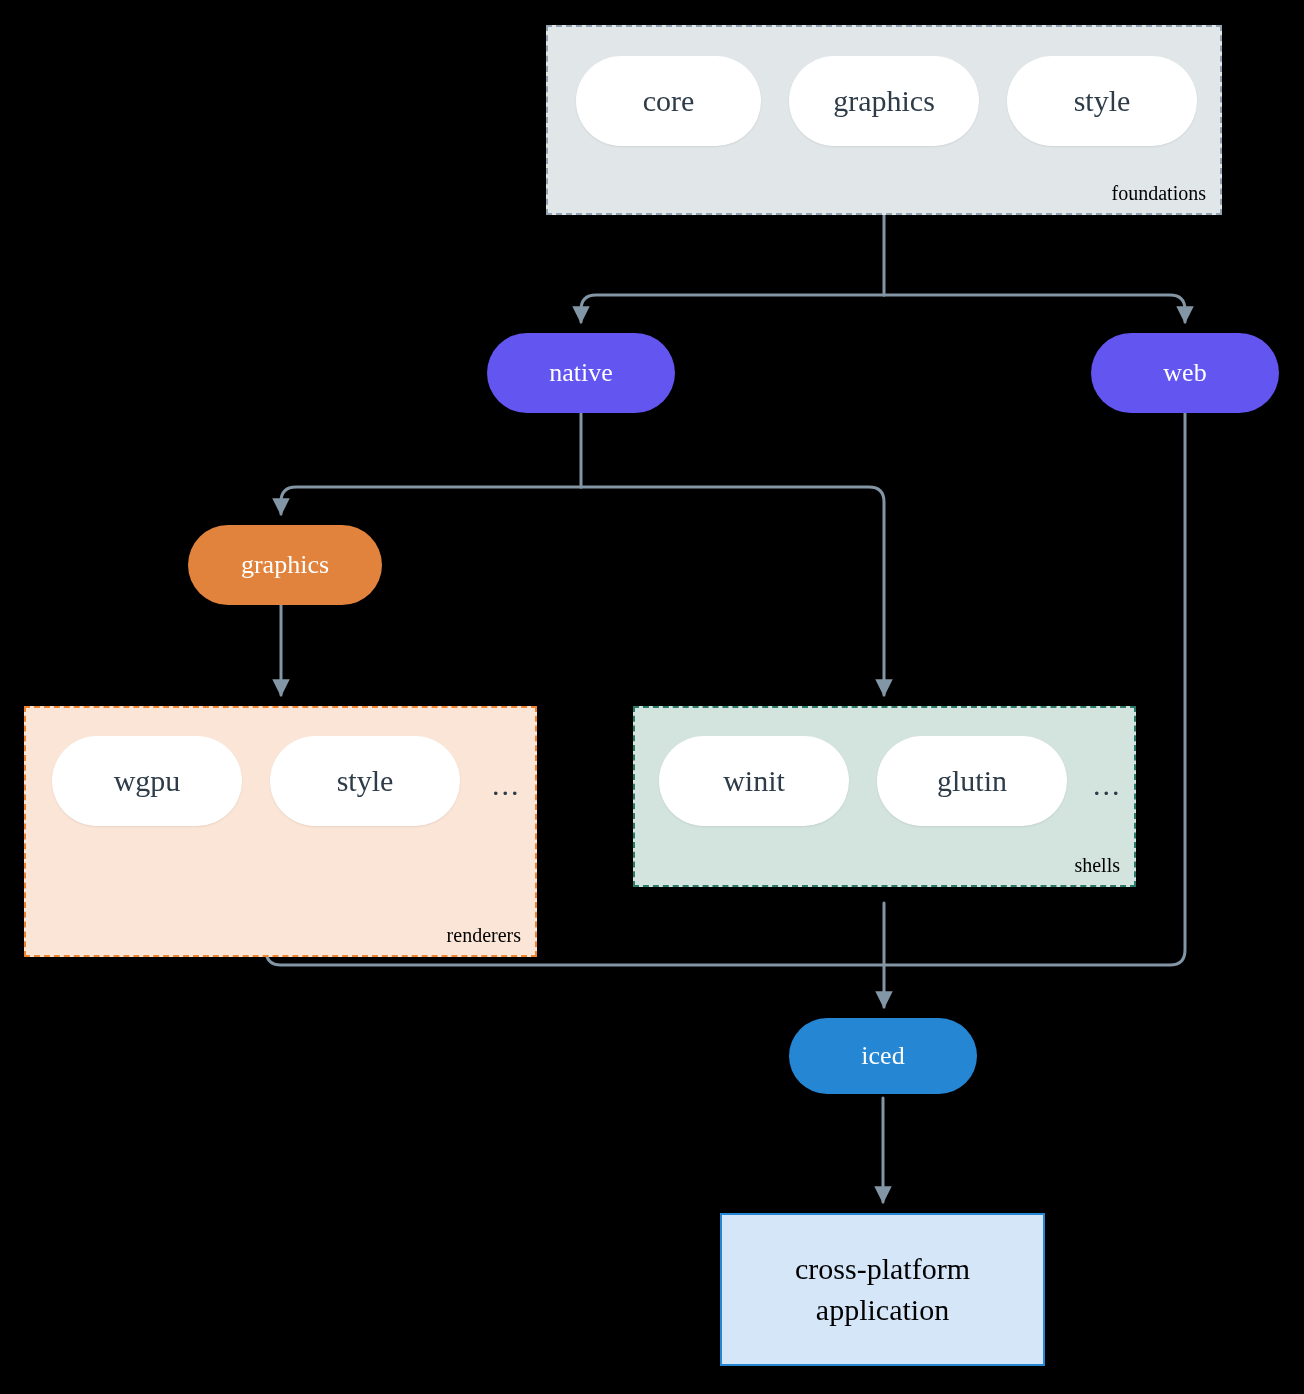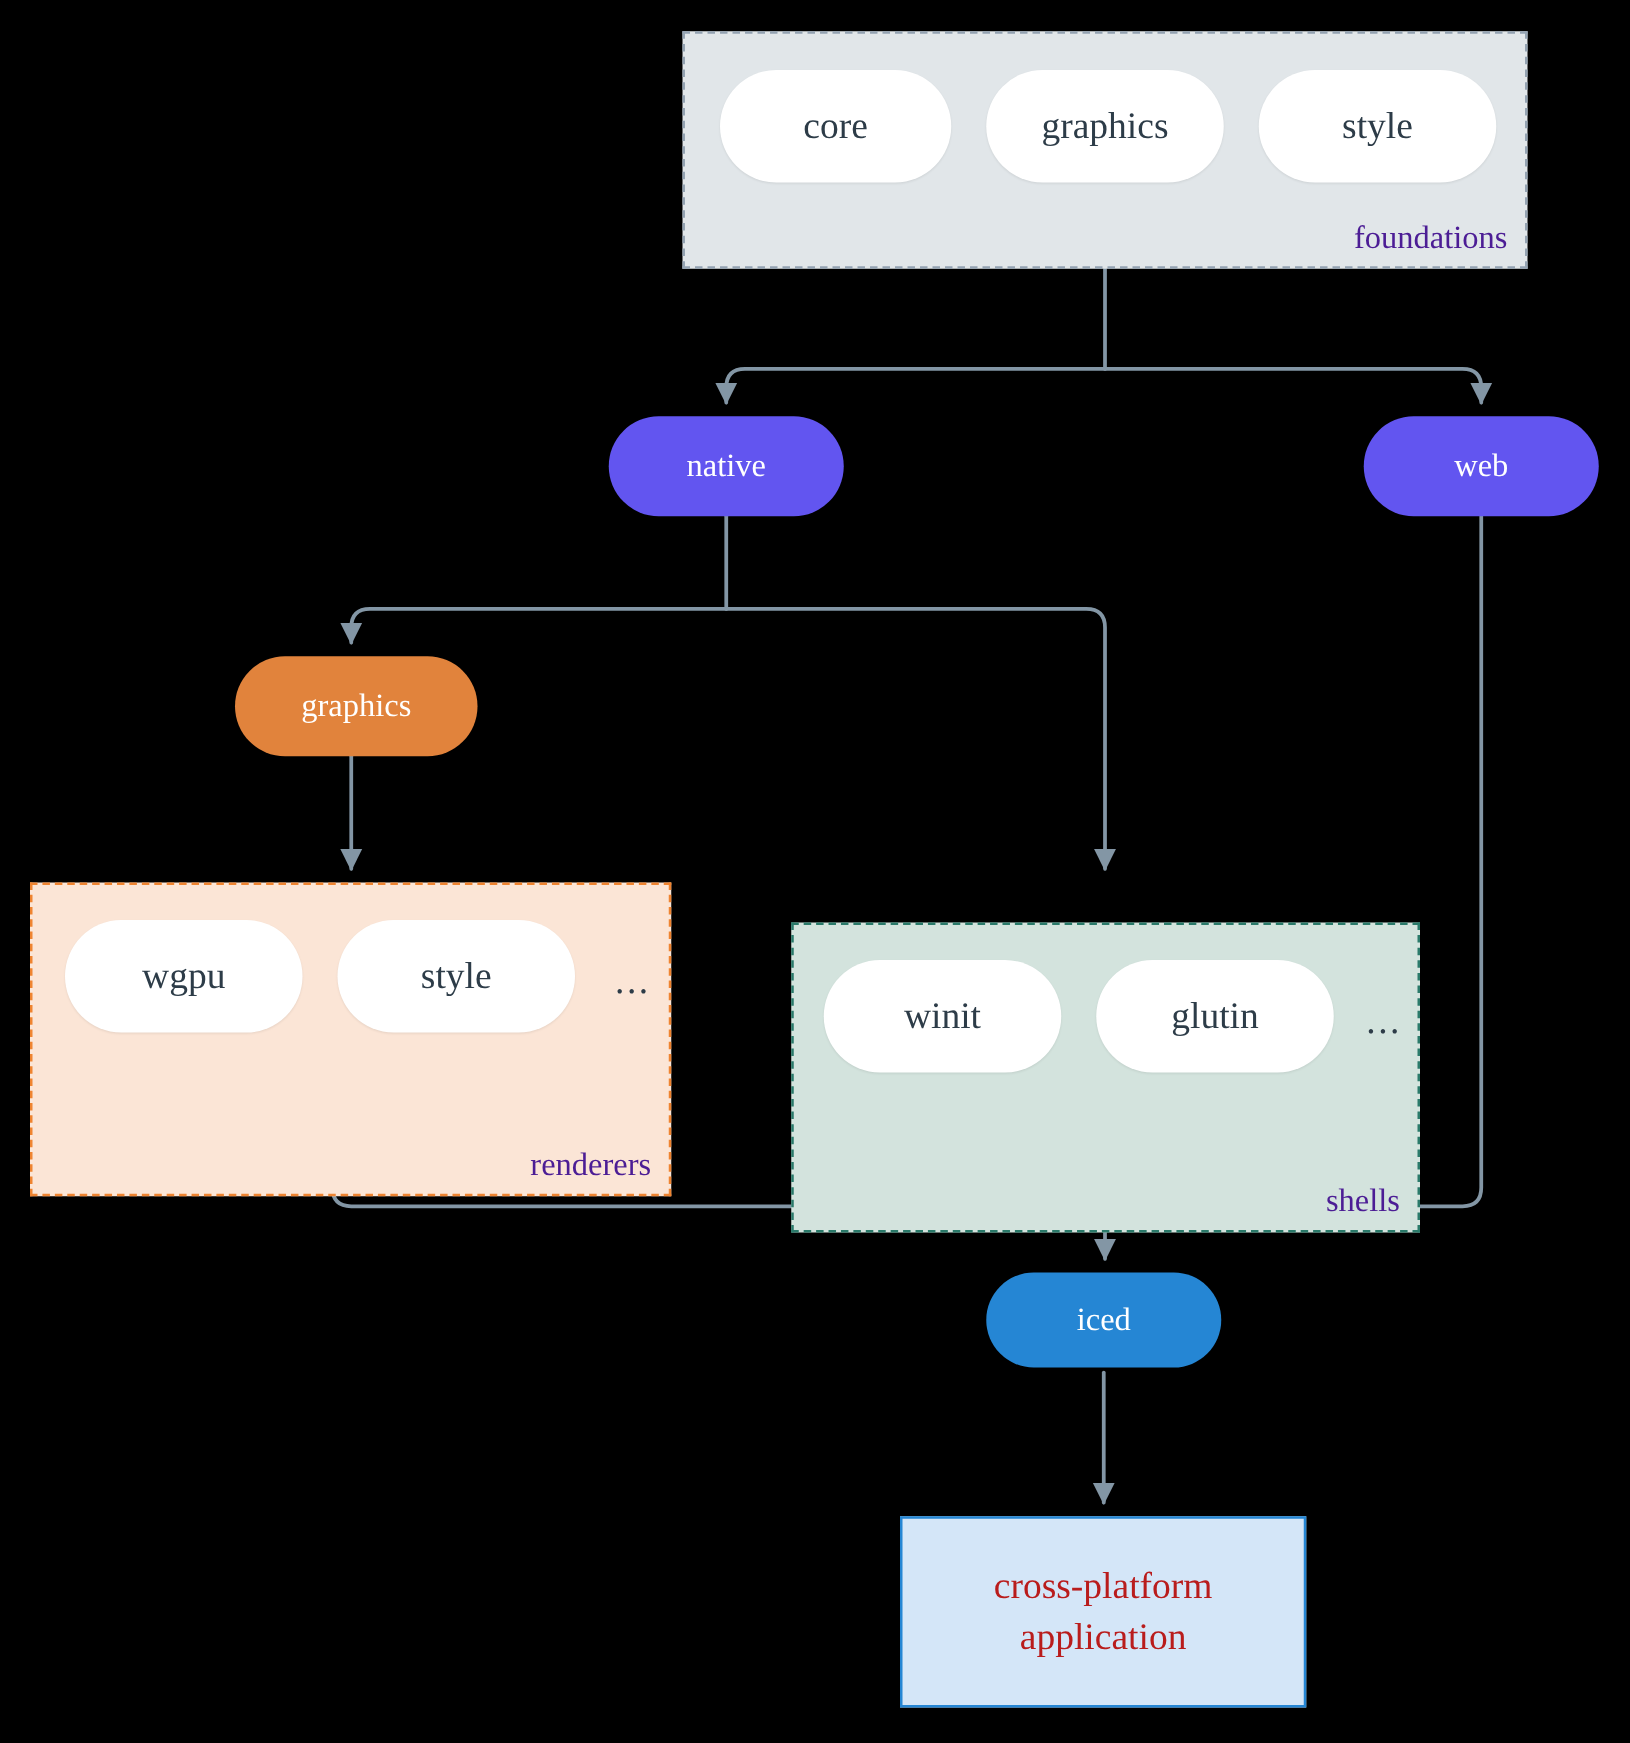--- a/index.html
+++ b/index.html
@@ -28,36 +28,36 @@
   .cluster {
     position: absolute;
     box-sizing: border-box;
     border-style: dashed;
     border-width: 2px;
   }
   .cluster-label {
     position: absolute;
     right: 14px;
     bottom: 8px;
-    font-size: 26px;
-    color: #4c1d95;
+    font-size: 20px;
+    color: #000000;
     white-space: nowrap;
   }
   #cluster-foundations {
     left: 546px; top: 25px; width: 676px; height: 190px;
     background: #e1e6e9;
     border-color: #94a3b2;
   }
   #cluster-renderers {
     left: 24px; top: 706px; width: 513px; height: 251px;
     background: #fbe5d6;
     border-color: #ef8430;
   }
   #cluster-shells {
-    left: 633px; top: 738px; width: 503px; height: 248px;
+    left: 633px; top: 706px; width: 503px; height: 181px;
     background: #d3e3dd;
     border-color: #2a7a6a;
   }
 
   
   .leaf-pill {
     position: absolute;
     box-sizing: border-box;
     background: #ffffff;
     border-radius: 999px;
@@ -97,21 +97,21 @@
     position: absolute;
     box-sizing: border-box;
     left: 720px; top: 1213px; width: 325px; height: 153px;
     background: #d4e6f8;
     border: 2px solid #2586d4;
     display: flex;
     flex-direction: column;
     align-items: center;
     justify-content: center;
     font-size: 30px;
-    color: #b91c1c;
+    color: #000000;
     line-height: 1.35;
   }
 </style>
 </head>
 <body>
 
 <div id="canvas">
 
   <svg id="edges" viewBox="0 0 1304 1394" width="1304" height="1394" xmlns="http://www.w3.org/2000/svg">
     <defs>

